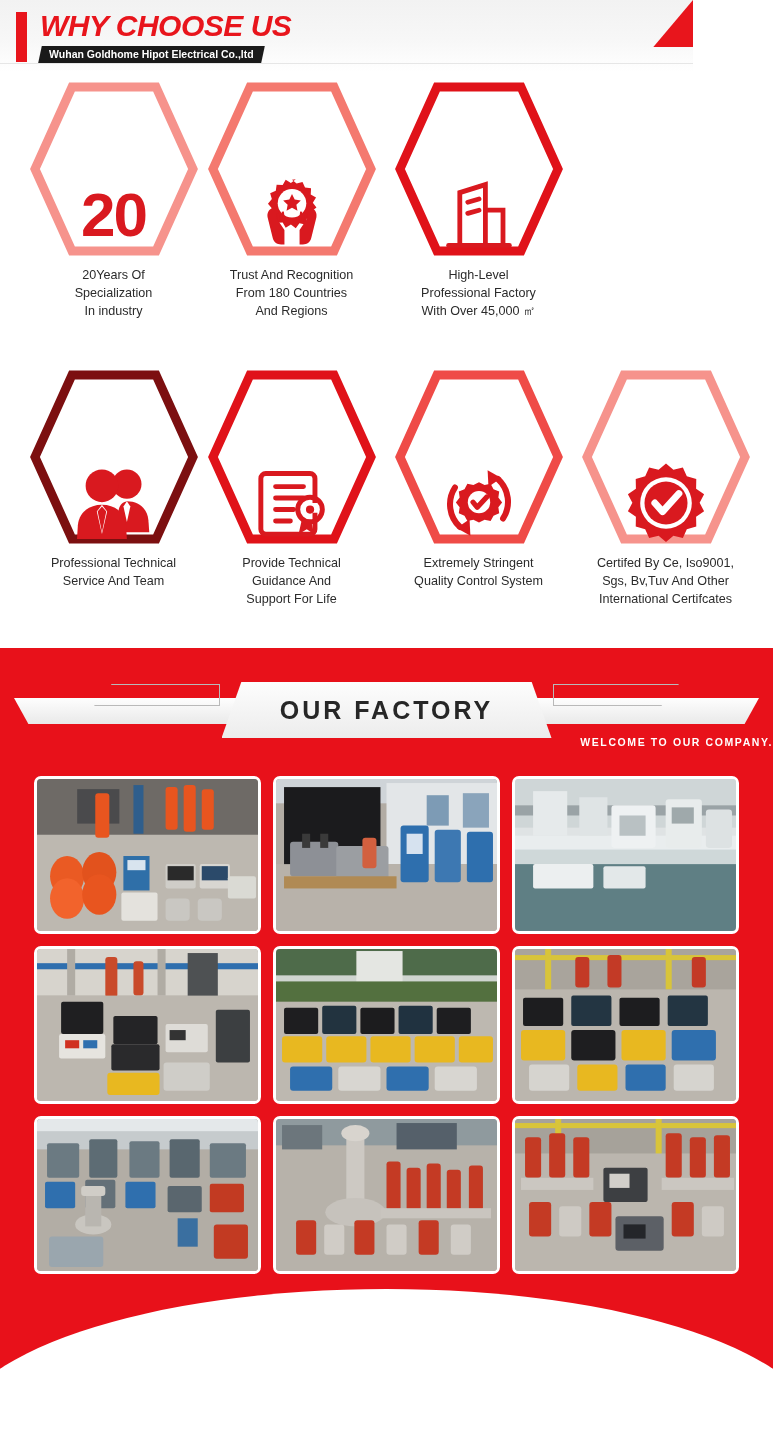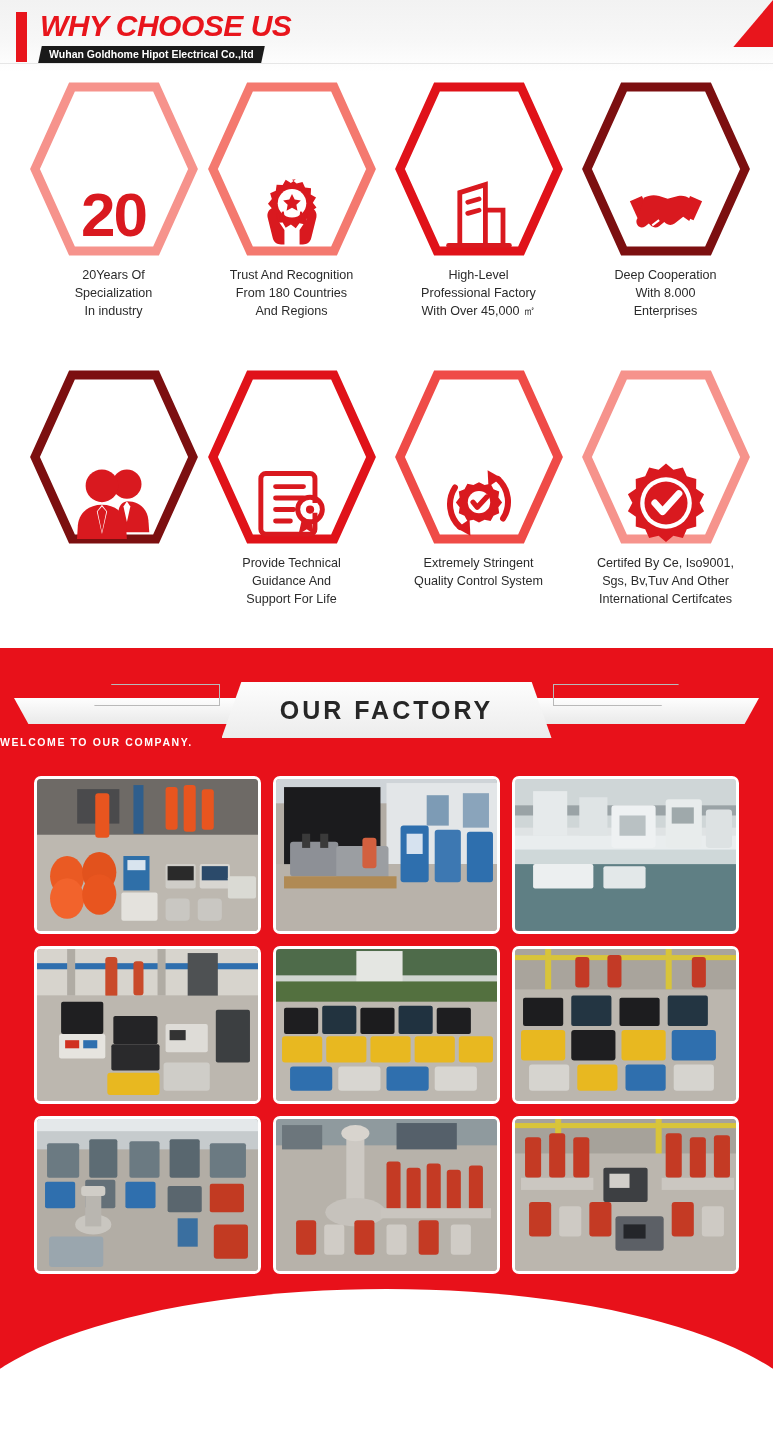--- a/index.html
+++ b/index.html
@@ -7,21 +7,21 @@
     width: 773px;
     height: 1429px;
     background: #ffffff;
     font-family: "Liberation Sans", sans-serif;
     overflow: hidden;
   }
   .page { position: relative; width: 773px; height: 1429px; background:#fff; }
 
   
   .header {
-    position: absolute; left:0; top:0; width:773px; height:72px;
+    position: absolute; left:0; top:0; width:693px; height:72px;
     background: linear-gradient(to bottom,#f2f2f2 0%,#f7f7f7 55%,#ffffff 100%);
     overflow: hidden;
   }
   .header-bar {
     position:absolute; left:16px; top:12px; width:11px; height:50px;
     background:#e8151c;
   }
   .header-title {
     position:absolute; left:40px; top:9px;
     font-size:30px; font-weight:bold; font-style:italic;
@@ -110,21 +110,21 @@
     top:8px; width:330px; height:56px;
     background:linear-gradient(to bottom,#fdfdfd 0%,#ececec 100%);
     clip-path:polygon(6% 0,94% 0,100% 100%,0 100%);
     display:flex; align-items:center; justify-content:center;
   }
   .banner-title {
     font-size:25px; font-weight:bold; color:#262626;
     letter-spacing:3px; font-family:"Liberation Sans", sans-serif;
   }
   .banner-sub {
-    position:absolute; left:0; top:62px; width:773px; text-align:left;
+    position:absolute; left:0; top:62px; width:773px; text-align:right;
     font-size:10.5px; font-weight:bold; color:#ffffff; letter-spacing:1.6px;
     font-family:"Liberation Sans", sans-serif;
   }
 
   .photo-grid {
     position:absolute; left:34px; top:128px;
     width:705px;
     display:grid; grid-template-columns:repeat(3,1fr);
     grid-template-rows:repeat(3,158px);
     gap:12px 12px;
@@ -207,38 +207,20 @@
             <path d="M26 86 L26 22 L58 12 L58 86"></path>
             <path d="M58 44 L80 44 L80 86"></path>
             <path d="M36 34 L50 30 M36 48 L50 44" stroke-width="6" stroke-linecap="round"></path>
           </svg>
         </div>
         <div class="hex-label" style="white-space:pre-line">High-Level
 Professional Factory
 With Over 45,000  ㎡</div>
       </div>
 
-      <div class="hex-cell c3">
-        <div class="hex">
-          <svg viewBox="0 0 168 178">
-              <polygon points="42,7 126,7 163,89 126,171 42,171 5,89" fill="none" stroke="#7c0f10" stroke-width="9"></polygon>
-            </svg>
-        </div>
-        <div class="hex-icon">
-          <svg width="86" height="86" viewBox="0 0 100 100" fill="#d9191f">
-            <path d="M8 34 l14-6 10 22 -14 6z"></path>
-            <path d="M92 34 l-14-6 -10 22 14 6z"></path>
-            <path d="M24 30 c6-3 12-4 18-2 l10 3 12-3 c5-1 10 0 14 3 l8 6 -9 20 -7-5 -10 8 c-3 2 -7 2 -10 0 l-2-2 -6 5 c-3 2 -7 2 -10-1 l-2-2 -4 3 c-3 2 -7 2 -9-1 -2-3 -2-7 1-9z"></path>
-            <path d="M34 62 l8-6 M40 70 l8-6 M47 77 l7-6 M55 82 l6-5" stroke="#ffffff" stroke-width="2.4" fill="none"></path>
-          </svg>
-        </div>
-        <div class="hex-label" style="white-space:pre-line">Deep Cooperation
-With 8.000
-Enterprises</div>
-      </div>
     </div>
 
     <div class="hex-row row2">
 
       <div class="hex-cell c0">
         <div class="hex">
           <svg viewBox="0 0 168 178">
               <polygon points="42,7 126,7 163,89 126,171 42,171 5,89" fill="none" stroke="#7c0f10" stroke-width="9"></polygon>
             </svg>
         </div>
@@ -246,20 +228,22 @@
           <svg width="86" height="80" viewBox="0 0 100 92" fill="#d9191f">
             <circle cx="65" cy="24" r="17"></circle>
             <path d="M65 44 c14 0 24 9 25 22 l1 14 -36 0 0-22 c0-8 4-13 10-14z"></path>
             <circle cx="36" cy="26" r="19"></circle>
             <path d="M36 48 c16 0 27 10 28 24 l1 16 -58 0 1-16 c1-14 12-24 28-24z"></path>
             <path d="M36 48 l6 8 -6 26 -6-26z" fill="#ffffff"></path>
             <path d="M36 50 l5 6 -5 24 -5-24z" fill="#d9191f"></path>
             <path d="M65 44 l4 6 -4 18 -4-18z" fill="#ffffff"></path>
           </svg>
         </div>
+        <div class="hex-label" style="white-space:pre-line">Professional Technical
+Service And Team</div>
       </div>
 
       <div class="hex-cell c2">
         <div class="hex">
           <svg viewBox="0 0 168 178">
               <polygon points="42,7 126,7 163,89 126,171 42,171 5,89" fill="none" stroke="#ef4b47" stroke-width="9"></polygon>
             </svg>
         </div>
         <div class="hex-icon">
           <svg width="86" height="86" viewBox="0 0 100 100">

